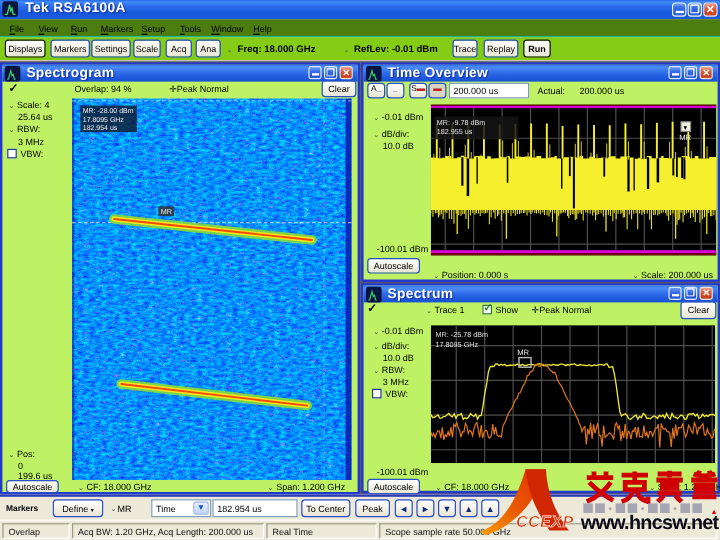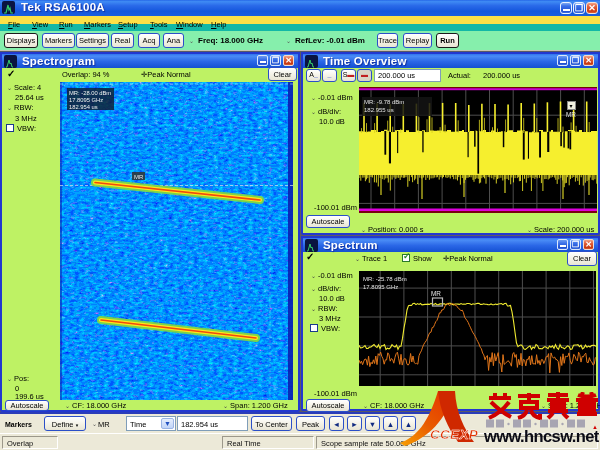--- a/index.html
+++ b/index.html
@@ -9,25 +9,25 @@
 #titlebar{position:absolute;left:0;top:0;width:600px;height:16px;
  background:linear-gradient(180deg,#2668e8 0%,#3f8bf4 10%,#2a6ae9 35%,#1557dd 70%,#1a5edd 100%);}
 #titlebar .ticon{position:absolute;left:2px;top:1px;width:13px;height:13px;background:#0a1440;border-radius:2px}
 #titlebar .ttext{position:absolute;left:21px;top:1px;color:#fff;font-size:11.5px;font-weight:bold;letter-spacing:.3px;text-shadow:1px 1px 1px #1030a0}
 .wbtn{position:absolute;top:2px;width:12px;height:12px;border-radius:3px;border:1px solid #eaf2ff;
  background:linear-gradient(180deg,#7da8f2 0%,#3a6fe8 30%,#2051d4 80%,#3e6fe0 100%);
  color:#fff;font-size:9px;line-height:10px;text-align:center;font-weight:bold}
 .wbtn i,.pbtn i{position:absolute;left:2px;bottom:2px;width:7px;height:2px;background:#fff}
 .wbtn.close{background:linear-gradient(180deg,#f2a083 0%,#e4603a 35%,#ce3a10 80%,#e06038 100%);border-color:#f4e2d8}
 
-#menubar{position:absolute;left:0;top:16px;width:600px;height:15px;background:#fde047;border-bottom:7px solid #14b8a6;font-size:7.5px;color:#000}
+#menubar{position:absolute;left:0;top:16px;width:600px;height:15px;background:#4d7c0f;border-bottom:1px solid #14b8a6;font-size:7.5px;color:#000}
 #menubar span{position:absolute;top:4px}
 #menubar u{text-decoration:underline}
 
-#toolbar{position:absolute;left:0;top:31px;width:600px;height:20px;background:#86efac;border-bottom:1px solid #c8c4b0}
+#toolbar{position:absolute;left:0;top:31px;width:600px;height:20px;background:#84cc16;border-bottom:1px solid #c8c4b0}
 .btn{position:absolute;background:linear-gradient(180deg,#ffffff 0%,#f6f4ea 45%,#e8e5d4 100%);
  border:1px solid #2b4fc8;border-radius:3px;font-size:7.5px;color:#000;text-align:center}
 .btn.dark{border-color:#1a1a1a}
 .chev{color:#555;font-size:6px}
 .blab{font-weight:bold;font-size:8px;color:#000}
 
 #workspace{position:absolute;left:0;top:51px;width:600px;height:361px;background:#5a5a66}
 .panel{position:absolute;background:#bef264;border:2px solid #2238cf;border-radius:0 0 2px 2px}
 .ptitle{position:absolute;left:0;top:0;right:0;height:14px;
  background:linear-gradient(180deg,#2f72ee 0%,#4a8cf6 15%,#2a66e6 55%,#1450d2 100%);}
@@ -78,21 +78,21 @@
  <span style="left:118px"><u>S</u>etup</span>
  <span style="left:150px"><u>T</u>ools</span>
  <span style="left:176px"><u>W</u>indow</span>
  <span style="left:211px"><u>H</u>elp</span>
 </div>
 
 <div id="toolbar">
  <div class="btn dark" style="left:4px;top:2px;width:34px;height:15px;padding-top:2px">Displays</div>
  <div class="btn" style="left:42px;top:2px;width:33px;height:15px;padding-top:2px">Markers</div>
  <div class="btn" style="left:76px;top:2px;width:33px;height:15px;padding-top:2px">Settings</div>
- <div class="btn" style="left:111px;top:2px;width:23px;height:15px;padding-top:2px">Real</div>
+ <div class="btn" style="left:111px;top:2px;width:23px;height:15px;padding-top:2px">Scale</div>
  <div class="btn" style="left:138px;top:2px;width:22px;height:15px;padding-top:2px">Acq</div>
  <div class="btn" style="left:163px;top:2px;width:21px;height:15px;padding-top:2px">Ana</div>
  <span class="abs chev" style="left:189px;top:6px">⌄</span>
  <span class="abs blab" style="left:198px;top:5px">Freq: 18.000 GHz</span>
  <span class="abs chev" style="left:286px;top:6px">⌄</span>
  <span class="abs blab" style="left:295px;top:5px">RefLev: -0.01 dBm</span>
  <div class="btn" style="left:377px;top:2px;width:21px;height:15px;padding-top:2px">Trace</div>
  <div class="btn" style="left:403px;top:2px;width:29px;height:15px;padding-top:2px">Replay</div>
  <div class="btn dark" style="left:436px;top:2px;width:23px;height:15px;padding-top:2px;font-weight:bold">Run</div>
 </div>
@@ -504,20 +504,21 @@
  <div class="btn" style="left:296px;top:2px;width:29px;height:15px;padding-top:3px">Peak</div>
  <div class="btn" style="left:329px;top:2px;width:15px;height:15px;padding-top:3px;color:#102a80">◄</div>
  <div class="btn" style="left:347px;top:2px;width:15px;height:15px;padding-top:3px;color:#102a80">►</div>
  <div class="btn" style="left:365px;top:2px;width:15px;height:15px;padding-top:3px;color:#102a80">▼</div>
  <div class="btn" style="left:383px;top:2px;width:15px;height:15px;padding-top:3px;color:#102a80">▲</div>
  <div class="btn" style="left:401px;top:2px;width:15px;height:15px;padding-top:3px;color:#102a80">▲</div>
 </div>
 
 <div id="statusbar">
  <div class="scell" style="left:2px;width:56px">Overlap</div>
+ <div class="scell" style="left:60px;width:160px">Acq BW: 1.20 GHz, Acq Length: 200.000 us</div>
  <div class="scell" style="left:222px;width:92px">Real Time</div>
  <div class="scell" style="left:316px;width:282px">Scope sample rate 50.000 GHz</div>
 </div>
 
 <div id="wm">
       <svg width="230" height="70" style="position:absolute;left:370px;top:380px">
         <defs>
           <linearGradient id="ag" x1="1" y1="0" x2="0" y2="1">
             <stop offset="0" stop-color="#e43000"></stop>
             <stop offset="0.55" stop-color="#e85a00"></stop>

